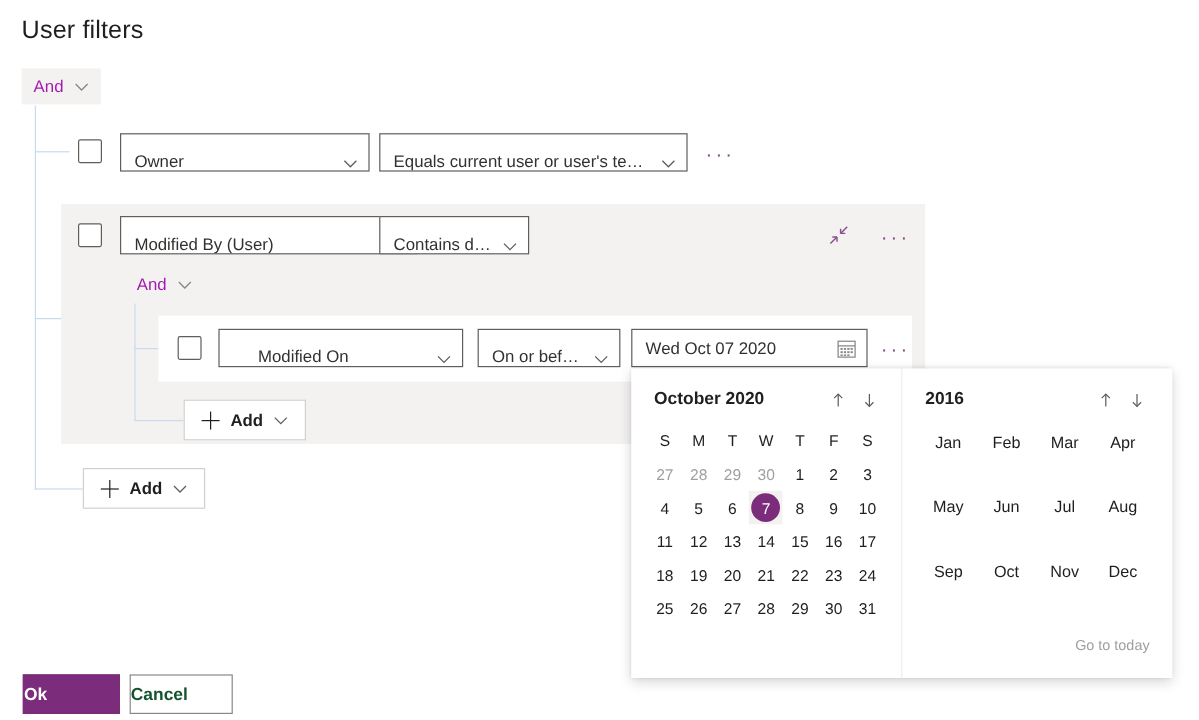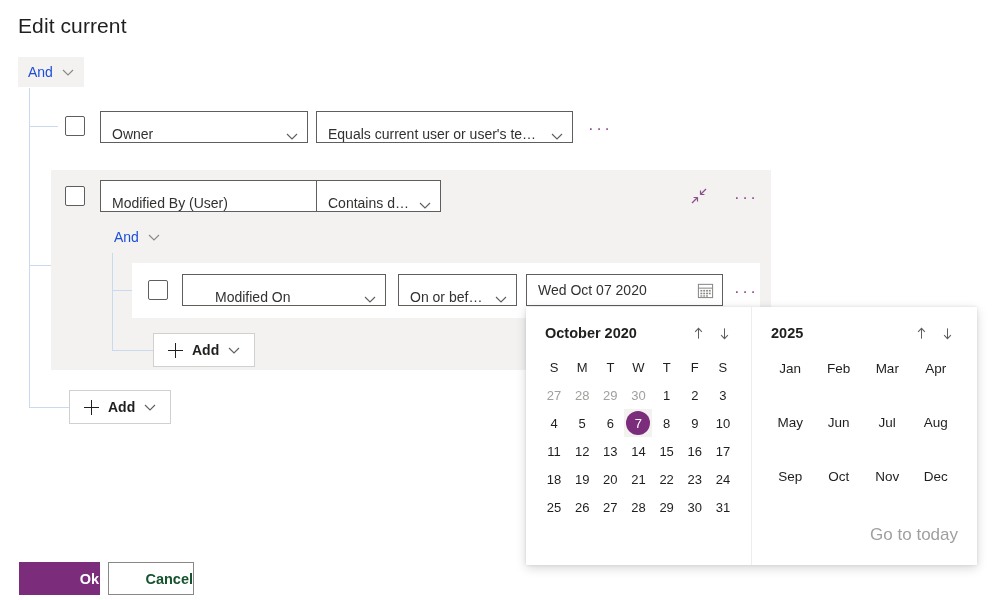--- a/index.html
+++ b/index.html
@@ -65,21 +65,21 @@
     user-select: none;
   }
 
   
   .andchip {
     position: absolute;
     display: inline-flex;
     align-items: center;
     height: 30px;
     padding: 0 10px;
-    color: #1d4ed8;
+    color: #a21caf;
     font-size: 14px;
   }
   .andchip.shaded { background: #f3f2f1; }
   .andchip .chev { margin-left: 9px; }
 
   
   .group-panel {
     position: absolute;
     background: #f3f2f1;
   }
@@ -126,21 +126,21 @@
   .addbtn .plus::before { left: 0; right: 0; top: 7px; height: 1.4px; }
   .addbtn .plus::after { top: 0; bottom: 0; left: 7px; width: 1.4px; }
   .addbtn .chev { margin-left: 9px; }
 
   
   .btn {
     position: absolute;
     height: 33px;
     display: inline-flex;
     align-items: center;
-    justify-content: flex-end;
+    justify-content: flex-start;
     font-size: 14.5px;
     font-weight: 600;
   }
   .btn.primary { background: #7b2c7b; color: #ffffff; border: 1px solid #7b2c7b; }
   .btn.secondary { background: #ffffff; color: #14532d; border: 1px solid #8a8886; }
 
   
   .dateinput {
     position: absolute;
     height: 32px;
@@ -219,28 +219,28 @@
   .daycell .num { position: relative; z-index: 2; }
   .daycell.sel .num { color: #ffffff; }
 
   .months { display: grid; grid-template-columns: repeat(4, 1fr); row-gap: 39px; margin-top: 14px; }
   .mcell { text-align: center; font-size: 13.5px; color: #201f1e; }
 
   .gototoday {
     position: absolute;
     right: 16px;
     bottom: 20px;
-    font-size: 17px;
+    font-size: 12px;
     color: #a19f9d;
   }
 </style>
 </head>
 <body>
 
-<div class="page-title">Edit current</div>
+<div class="page-title">User filters</div>
 
 <div class="andchip shaded" style="left:18px; top:57px;">
   <span>And</span>
   <span class="chev">
     <svg viewBox="0 0 12 12" width="12" height="12">
         <path d="M1 4 L6 9 L11 4" fill="none" stroke="#8a8886" stroke-width="1.1"></path>
       </svg>
   </span>
 </div>
 
@@ -607,21 +607,21 @@
                 <span class="num">31</span>
               </div>
             </td>
           </tr>
         </tbody>
     </table>
   </div>
 
   <div class="year-pane">
     <div class="pane-head">
-      <span class="ptitle">2025</span>
+      <span class="ptitle">2016</span>
       <span class="navbtn">
         <svg viewBox="0 0 16 16" width="15" height="15">
           <line x1="8" y1="2.5" x2="8" y2="13.5" stroke="#605e5c" stroke-width="1.1"></line>
           <path d="M4.4 6.2 L8 2.5 L11.6 6.2" fill="none" stroke="#605e5c" stroke-width="1.1"></path>
         </svg>
       </span>
       <span class="navbtn">
         <svg viewBox="0 0 16 16" width="15" height="15">
           <line x1="8" y1="2.5" x2="8" y2="13.5" stroke="#605e5c" stroke-width="1.1"></line>
           <path d="M4.4 9.8 L8 13.5 L11.6 9.8" fill="none" stroke="#605e5c" stroke-width="1.1"></path>

